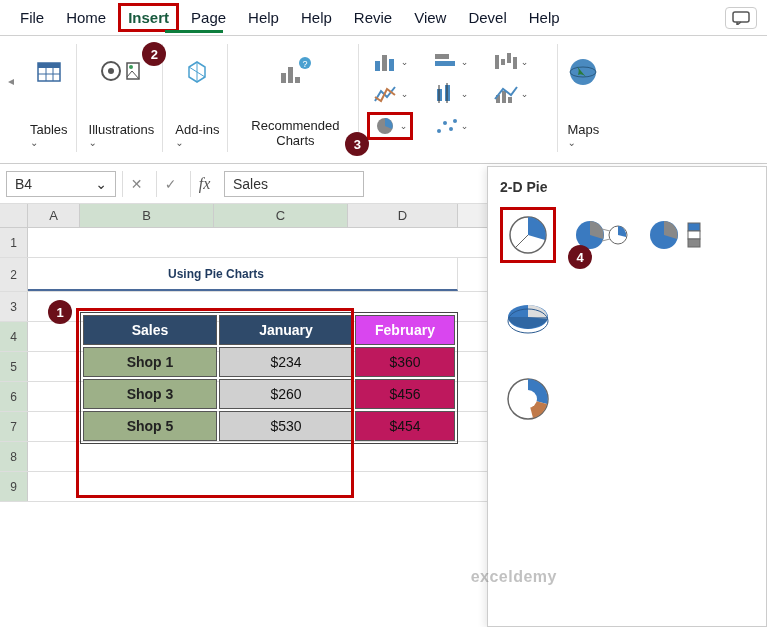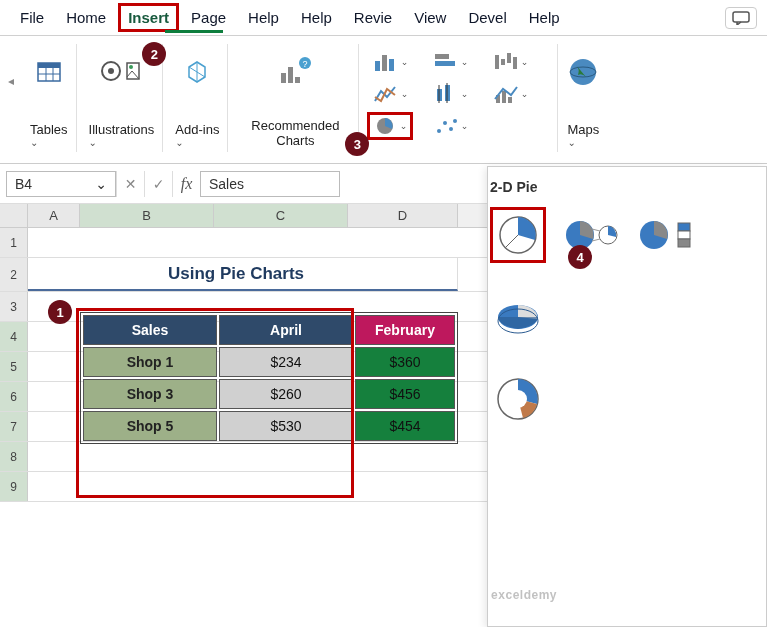--- a/index.html
+++ b/index.html
@@ -14,47 +14,47 @@
 .rgrp { display: flex; flex-direction: column; align-items: center; padding: 4px 8px; border-right: 1px solid #e0e0e0; height: 108px; justify-content: space-between; }
 .rgrp.noborder { border-right: none; }
 .rgrp .lbl { font-size: 13px; color: #222; text-align: center; }
 .rgrp .chev { font-size: 10px; color: #555; }
 .rgrp .ico { font-size: 24px; height: 48px; display: flex; align-items: center; justify-content: center; gap: 6px; }
 .chart-grid { display: flex; flex-wrap: wrap; width: 190px; gap: 4px 14px; padding: 4px; }
 .cbtn { width: 46px; height: 28px; display: flex; align-items: center; justify-content: center; position: relative; }
 .cbtn .dd { font-size: 9px; color: #555; margin-left: 2px; }
 .highlight-box { border: 3px solid #c00000; }
 .badge { width: 24px; height: 24px; border-radius: 50%; background: #6b0f1a; color: #fff; font-weight: bold; font-size: 13px; display: flex; align-items: center; justify-content: center; position: absolute; z-index: 10; }
-.namebox-row { display: flex; align-items: center; gap: 0; padding: 4px 6px; border-bottom: 1px solid #ddd; height: 40px; }
+.namebox-row { display: flex; align-items: center; gap: 6px; padding: 4px 6px; border-bottom: 1px solid #ddd; height: 40px; }
 .namebox { border: 1px solid #bbb; padding: 4px 8px; width: 110px; display: flex; justify-content: space-between; align-items: center; background: #fff; }
 .fx-btn { width: 28px; height: 26px; display: flex; align-items: center; justify-content: center; color: #888; font-size: 14px; border-left: 1px solid #ddd; }
 .fx-lbl { font-style: italic; font-family: "Times New Roman", serif; font-size: 16px; color: #555; }
 .fx-val { border: 1px solid #bbb; padding: 4px 8px; background: #fff; flex: 1; max-width: 140px; }
 .col-headers { display: flex; border-bottom: 1px solid #ccc; background: #f0f0f0; height: 24px; }
 .col-h { border-right: 1px solid #ccc; text-align: center; font-size: 13px; color: #444; display: flex; align-items: center; justify-content: center; background: #e8e8e8; }
 .col-h.sel { background: #d0e0d0; }
 .sheet { position: relative; }
 .row { display: flex; height: 30px; border-bottom: 1px solid #ddd; }
 .row-h { width: 28px; background: #e8e8e8; border-right: 1px solid #ccc; text-align: center; font-size: 12px; color: #444; display: flex; align-items: center; justify-content: center; }
 .row-h.sel { background: #d0e0d0; }
 .cell { border-right: 1px solid #ddd; display: flex; align-items: center; padding: 0 6px; }
-.title-cell { color: #1f3a5f; font-weight: bold; font-size: 17px; justify-content: flex-start; padding-left: 140px; border-bottom: 2px solid #4a6a9a; }
+.title-cell { color: #1f3a5f; font-weight: bold; font-size: 12px; justify-content: flex-start; padding-left: 140px; border-bottom: 2px solid #4a6a9a; }
 .tbl { position: absolute; left: 80px; top: 84px; border: 1px solid #444; }
 .tbl tr { height: 30px; }
 .tbl td, .tbl th { border: 1px solid #555; text-align: center; vertical-align: middle; font-size: 14px; }
 .tbl th { background: #2f4a6a; color: #fff; font-weight: bold; width: 134px; }
 .tbl .shop { background: #9db088; font-weight: bold; color: #222; }
 .tbl .jan { background: #d0d0d0; color: #111; }
-.tbl .feb { background: #15803d; color: #111; width: 100px; }
+.tbl .feb { background: #be185d; color: #111; width: 100px; }
 .sel-border { position: absolute; border: 3px solid #c00000; pointer-events: none; }
-.dropdown { position: absolute; right: 0; top: 166px; width: 280px; background: #fff; border: 1px solid #ccc; box-shadow: -2px 2px 8px rgba(0,0,0,0.1); padding: 12px 2px; height: 461px; }
+.dropdown { position: absolute; right: 0; top: 166px; width: 280px; background: #fff; border: 1px solid #ccc; box-shadow: -2px 2px 8px rgba(0,0,0,0.1); padding: 12px 12px; height: 461px; }
 .dropdown h4 { font-size: 14px; color: #333; font-weight: 600; margin-bottom: 12px; }
 .pie-row { display: flex; gap: 18px; margin-bottom: 26px; align-items: center; }
 .pie-opt { width: 56px; height: 56px; display: flex; align-items: center; justify-content: center; }
-.watermark { position: absolute; right: 210px; bottom: 25px; opacity: 0.4; font-size: 12px; color: #666; font-weight: bold; letter-spacing: 0.5px; text-align: right; }
+.watermark { position: absolute; right: 210px; bottom: 41px; opacity: 0.4; font-size: 16px; color: #666; font-weight: bold; letter-spacing: 0.5px; text-align: right; }
 svg { display: block; }
 .nav-arrow { width: 14px; display:flex; align-items:center; justify-content:center; color:#888; font-size:12px; padding-top:30px; }
 </style>
 </head>
 <body>
 
 <div class="tabs">
   <div class="tab">File</div>
   <div class="tab">Home</div>
   <div class="tab active highlight">Insert</div>
@@ -257,22 +257,22 @@
   <div class="row">
       <div class="row-h sel">9</div>
     </div>
 
   <div class="badge" style="left:48px;top:72px">1</div>
 
   <table class="tbl">
     <tbody>
         <tr>
       <th>Sales</th>
-      <th>April</th>
-      <th class="feb" style="background:#be185d;color:#fff">February</th>
+      <th>January</th>
+      <th class="feb" style="background:#d946ef;color:#fff">February</th>
     </tr>
     <tr>
           <td class="shop">Shop 1</td>
           <td class="jan">$234</td>
           <td class="feb">$360</td>
         </tr>
     <tr>
           <td class="shop">Shop 3</td>
           <td class="jan">$260</td>
           <td class="feb">$456</td>

